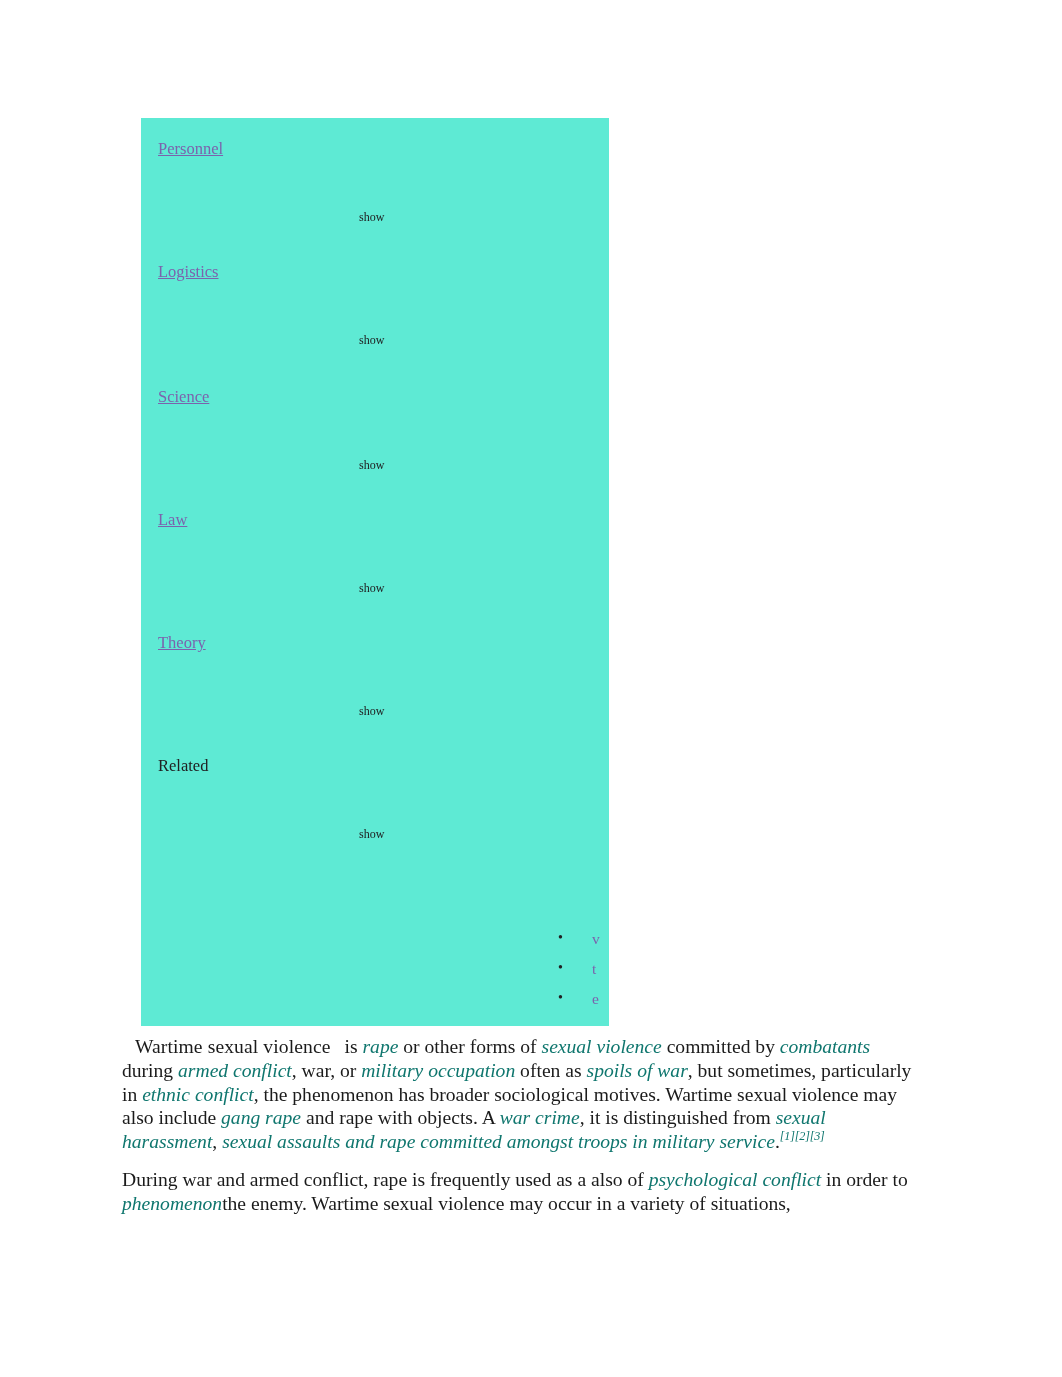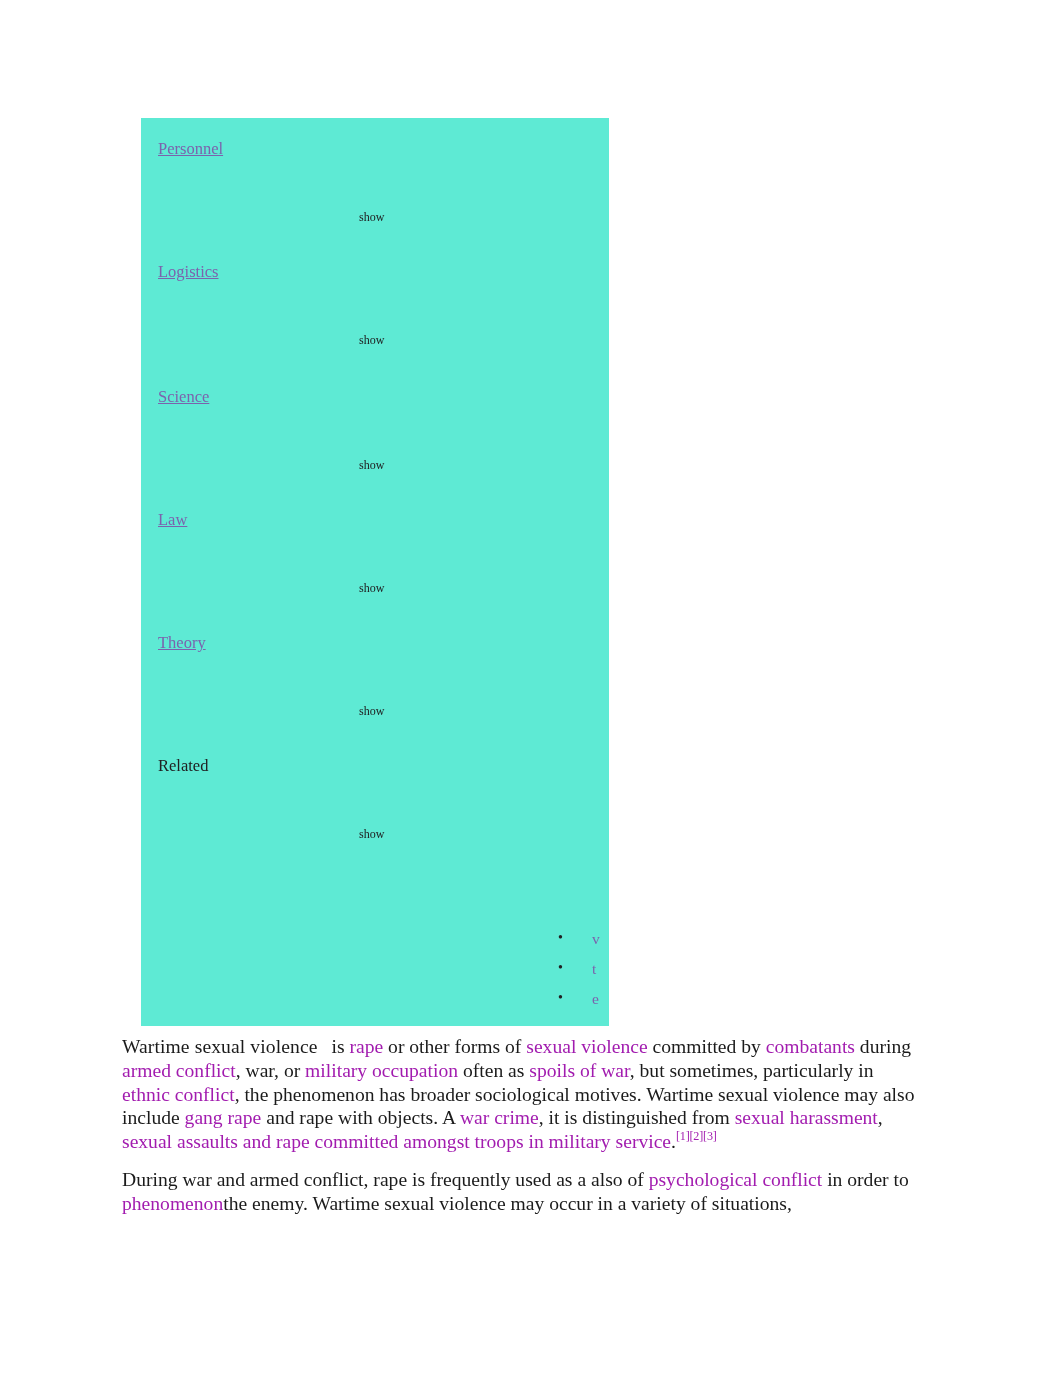--- a/index.html
+++ b/index.html
@@ -90,24 +90,25 @@
     width: 793px;
   }
   #prose p {
     margin: 0 0 14px 0;
     font-size: 19.6px;
     line-height: 23.8px;
     color: #1b1b1b;
     text-align: left;
   }
   #prose a {
-    color: #a21caf;
+    color: #0f766e;
     text-decoration: none;
+    font-style: italic;
   }
-  .lead-term { letter-spacing: 0.1px; }
+  .lead-term { letter-spacing: 0.1px; margin-left: 13px; }
   .gap { display: inline-block; width: 14px; }
   sup.refs {
     font-size: 0.62em;
     vertical-align: super;
     line-height: 0;
     letter-spacing: -0.2px;
   }
   sup.refs a { color: #7b63ad; }
 </style>
 </head>

